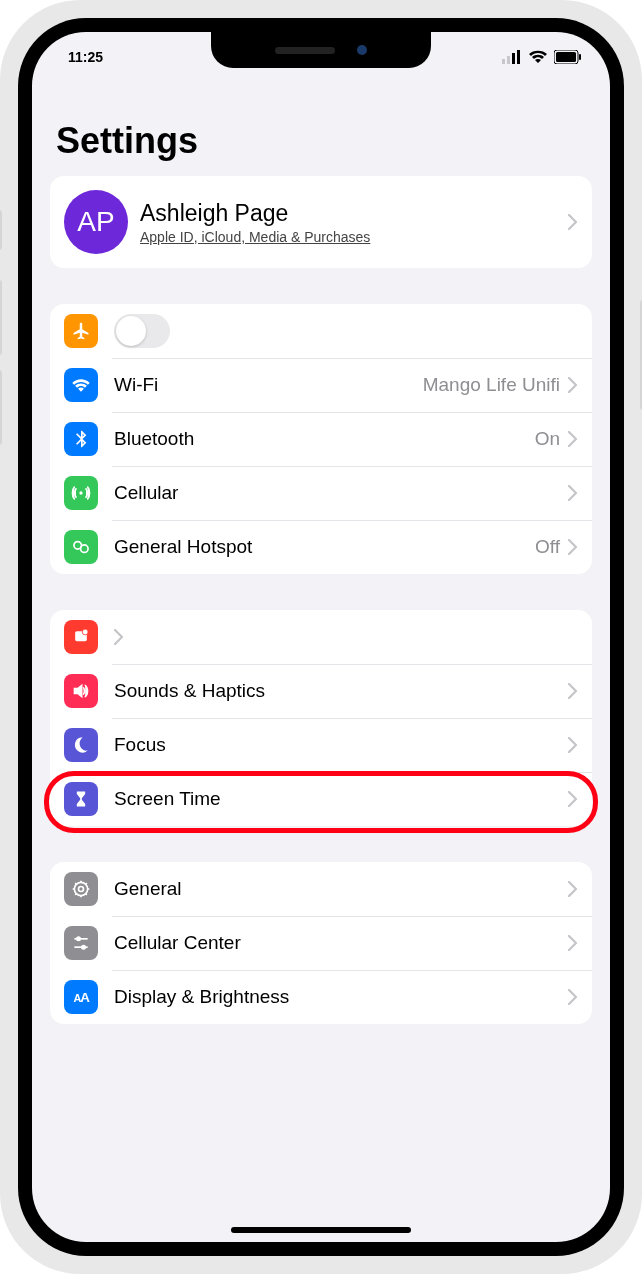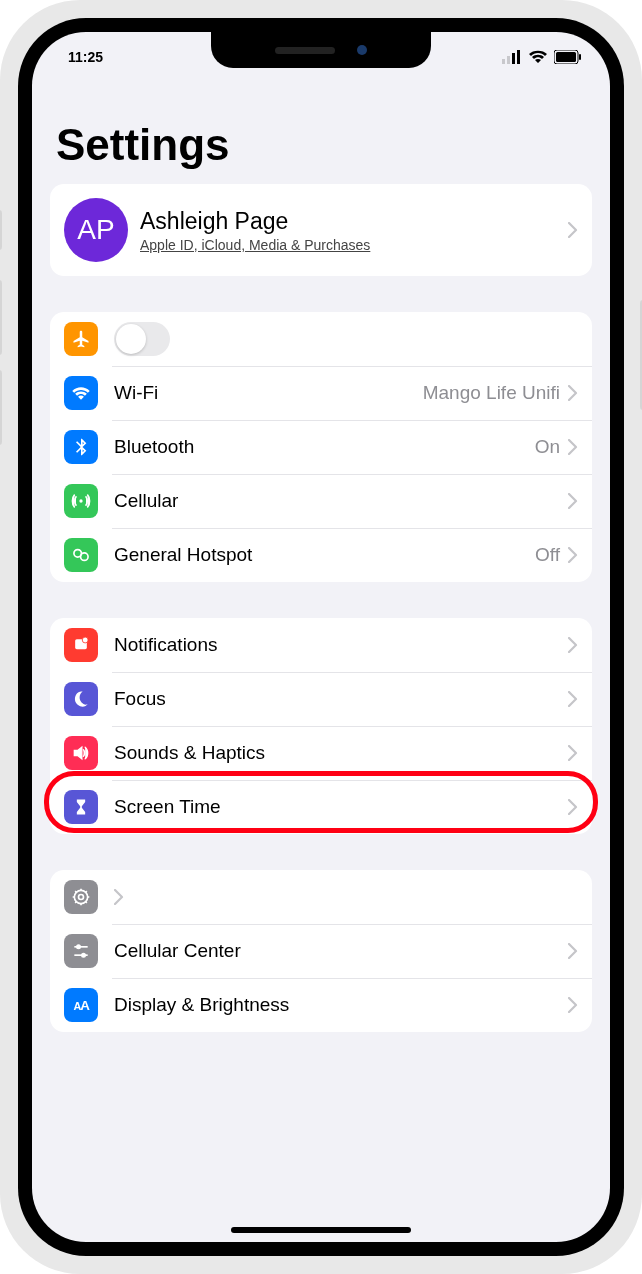--- a/index.html
+++ b/index.html
@@ -61,21 +61,21 @@
     font-size: 14px;
   }
   .status-right { display:flex; align-items:center; gap:6px; }
   .status-right svg { display:block; }
   .content {
     padding: 0 18px;
     height: calc(100% - 50px);
     overflow: hidden;
   }
   .page-title {
-    font-size: 44px;
+    font-size: 36px;
     font-weight: 700;
     padding: 38px 6px 14px 6px;
     color: #000;
   }
   .group {
     background: #fff;
     border-radius: 14px;
     margin-bottom: 36px;
     overflow: hidden;
   }
@@ -279,43 +279,42 @@
               </div>
             </div>
             <div class="group">
               <div class="row">
                 <div class="icon-box" style="background:#ff3b30">
                   <svg width="20" height="20" viewBox="0 0 24 24">
                     <rect x="5" y="5" width="14" height="12" rx="2" fill="#fff"></rect>
                     <circle cx="17" cy="6" r="3.5" fill="#fff" stroke="#ff3b30" stroke-width="1"></circle>
                   </svg>
                 </div>
-                <div class="row-label">Notifications</div>
+                <svg class="chevron" width="10" height="16" viewBox="0 0 10 16">
+                  <path d="M1 1 L8 8 L1 15" stroke="currentColor" stroke-width="2.2" fill="none" stroke-linecap="round" stroke-linejoin="round"></path>
+                </svg>
+              </div>
+              <div class="row">
+                <div class="icon-box" style="background:#ff2d55">
+                  <svg width="20" height="20" viewBox="0 0 24 24">
+                    <path fill="#fff" d="M4 9 L8 9 L13 5 L13 19 L8 15 L4 15 Z M15 8 C17 10 17 14 15 16 M17 5 C21 8 21 16 17 19" stroke="#fff" stroke-width="1.6" stroke-linecap="round"></path>
+                  </svg>
+                </div>
+                <div class="row-label">Sounds &amp; Haptics</div>
                 <svg class="chevron" width="10" height="16" viewBox="0 0 10 16">
                   <path d="M1 1 L8 8 L1 15" stroke="currentColor" stroke-width="2.2" fill="none" stroke-linecap="round" stroke-linejoin="round"></path>
                 </svg>
               </div>
               <div class="row">
                 <div class="icon-box" style="background:#5856d6">
                   <svg width="20" height="20" viewBox="0 0 24 24">
                     <path fill="#fff" d="M14 3 C10 5 8 14 15 18 C18 20 20 18 20 18 C18 21 13 23 8 19 C3 15 4 7 9 4 C11 3 14 3 14 3 Z"></path>
                   </svg>
                 </div>
                 <div class="row-label">Focus</div>
-                <svg class="chevron" width="10" height="16" viewBox="0 0 10 16">
-                  <path d="M1 1 L8 8 L1 15" stroke="currentColor" stroke-width="2.2" fill="none" stroke-linecap="round" stroke-linejoin="round"></path>
-                </svg>
-              </div>
-              <div class="row">
-                <div class="icon-box" style="background:#ff2d55">
-                  <svg width="20" height="20" viewBox="0 0 24 24">
-                    <path fill="#fff" d="M4 9 L8 9 L13 5 L13 19 L8 15 L4 15 Z M15 8 C17 10 17 14 15 16 M17 5 C21 8 21 16 17 19" stroke="#fff" stroke-width="1.6" stroke-linecap="round"></path>
-                  </svg>
-                </div>
-                <div class="row-label">Sounds &amp; Haptics</div>
                 <svg class="chevron" width="10" height="16" viewBox="0 0 10 16">
                   <path d="M1 1 L8 8 L1 15" stroke="currentColor" stroke-width="2.2" fill="none" stroke-linecap="round" stroke-linejoin="round"></path>
                 </svg>
               </div>
               <div class="row">
                 <div class="icon-box" style="background:#5856d6">
                   <svg width="20" height="20" viewBox="0 0 24 24">
                     <path fill="#fff" d="M7 3 L17 3 L17 6 L13 11 L13 13 L17 18 L17 21 L7 21 L7 18 L11 13 L11 11 L7 6 Z"></path>
                   </svg>
                 </div>
@@ -327,20 +326,21 @@
             </div>
             <div class="group">
               <div class="row">
                 <div class="icon-box" style="background:#8e8e93">
                   <svg width="20" height="20" viewBox="0 0 24 24">
                     <circle cx="12" cy="12" r="8" fill="none" stroke="#fff" stroke-width="2"></circle>
                     <circle cx="12" cy="12" r="3" fill="none" stroke="#fff" stroke-width="2"></circle>
                     <path d="M12 2 L12 4 M12 20 L12 22 M2 12 L4 12 M20 12 L22 12 M5 5 L6.5 6.5 M17.5 17.5 L19 19 M5 19 L6.5 17.5 M17.5 6.5 L19 5" stroke="#fff" stroke-width="2"></path>
                   </svg>
                 </div>
+                <div class="row-label">General</div>
                 <svg class="chevron" width="10" height="16" viewBox="0 0 10 16">
                   <path d="M1 1 L8 8 L1 15" stroke="currentColor" stroke-width="2.2" fill="none" stroke-linecap="round" stroke-linejoin="round"></path>
                 </svg>
               </div>
               <div class="row">
                 <div class="icon-box" style="background:#8e8e93">
                   <svg width="20" height="20" viewBox="0 0 24 24">
                     <rect x="4" y="6" width="16" height="2" fill="#fff"></rect>
                     <rect x="4" y="16" width="16" height="2" fill="#fff"></rect>
                     <circle cx="9" cy="7" r="3" fill="#fff"></circle>

